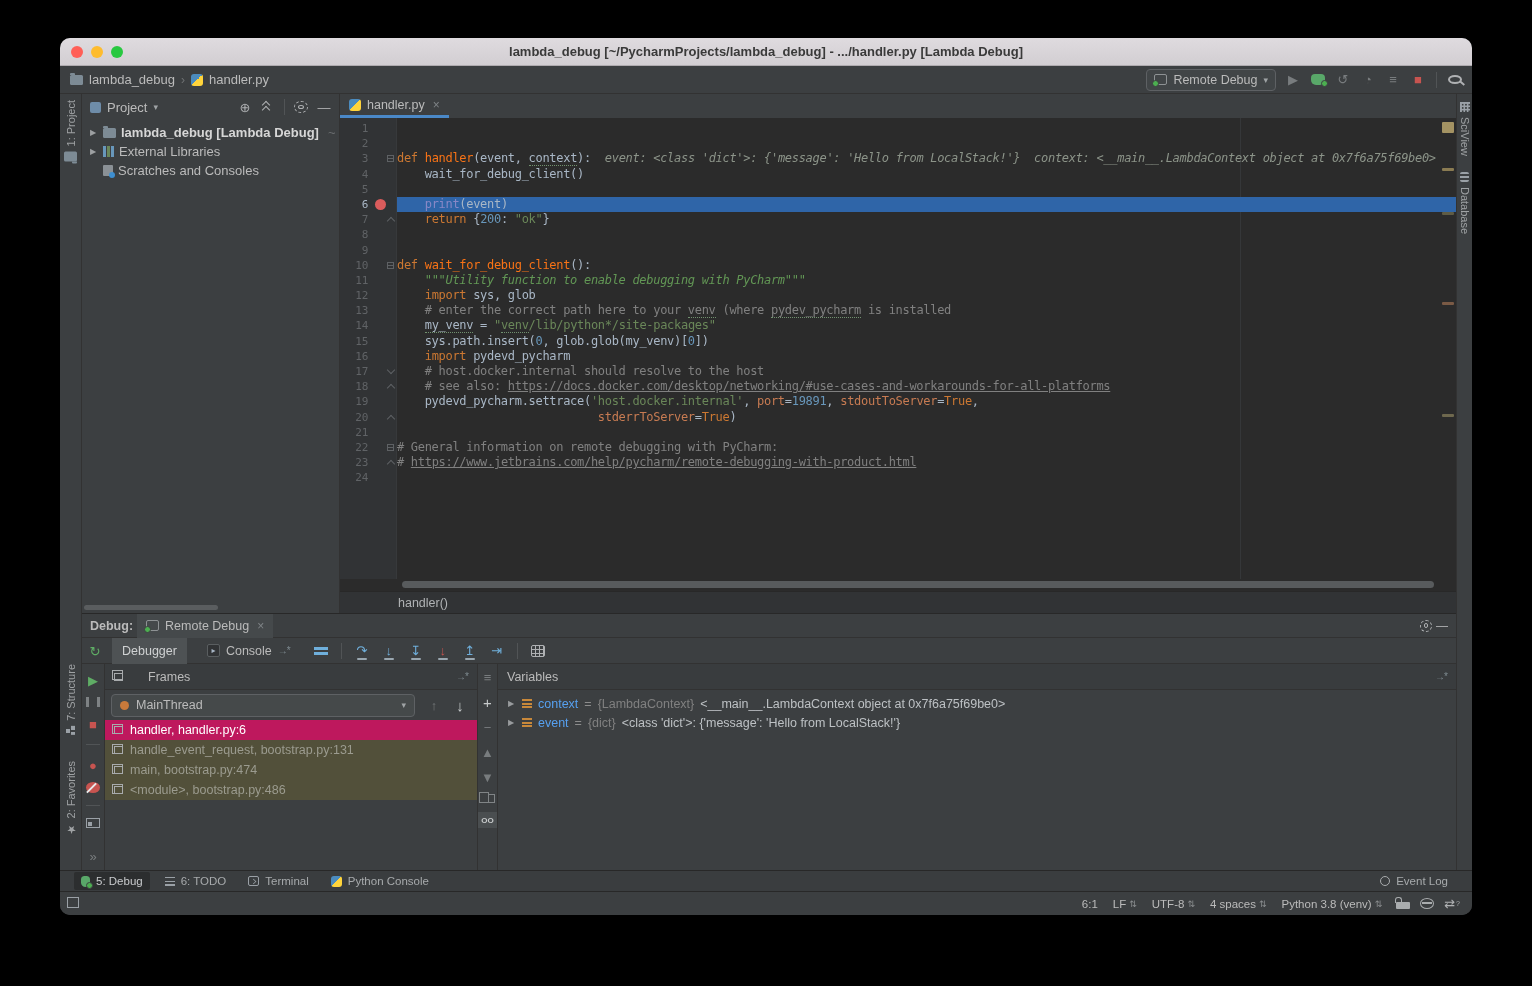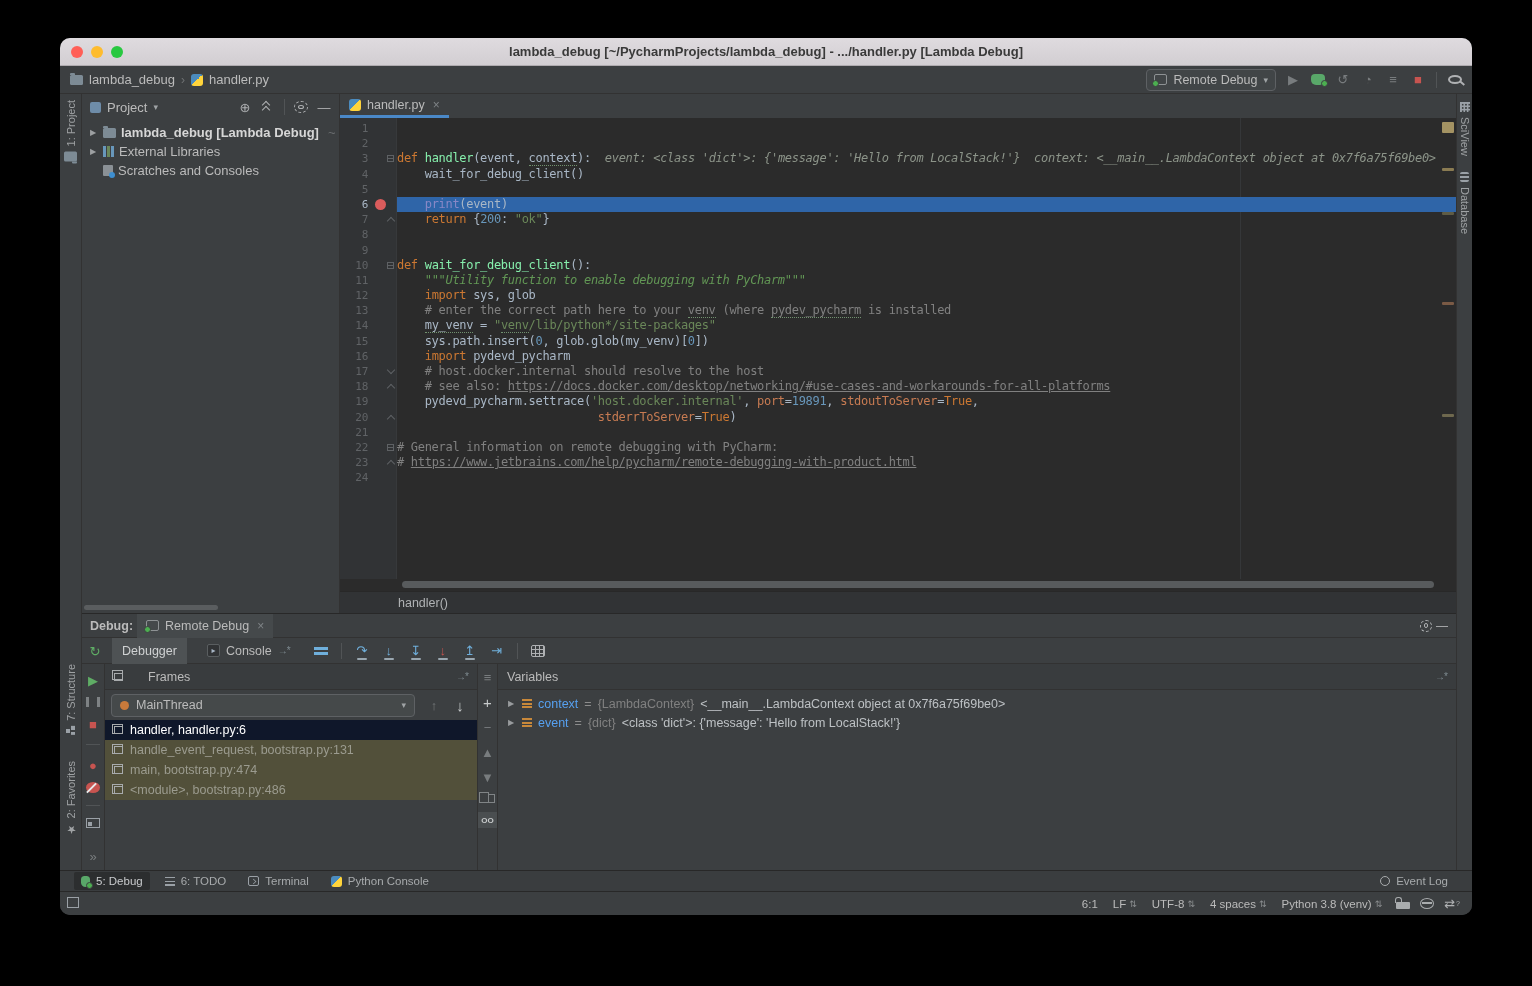--- a/index.html
+++ b/index.html
@@ -73,21 +73,21 @@
   .icol{flex:1;position:relative}
   .line.hl .ln{color:#A9B7C6}
   .codetxt{flex:1;white-space:pre;color:#A9B7C6}
   .line.hl .codetxt{background:#2F65A8}
   .bp{position:absolute;left:7px;top:2px;width:11px;height:11px;border-radius:50%;background:#DB5C5C}
   .fold{position:absolute;right:3px;top:4px}
   .f-box{width:7px;height:7px;border:1px solid #5E6164;background:linear-gradient(#5E6164,#5E6164) center/5px 1px no-repeat}
   .f-up,.f-down{width:6px;height:6px;border-left:1.5px solid #5E6164;border-top:1.5px solid #5E6164}
   .f-up{transform:rotate(45deg);top:6px}
   .f-down{transform:rotate(-135deg);top:3px}
-  .t-k{color:#CC7832}.t-f{color:#86efac}.t-b{color:#8888C6}.t-s{color:#6A8759}
+  .t-k{color:#CC7832}.t-f{color:#f97316}.t-b{color:#8888C6}.t-s{color:#6A8759}
   .t-d{color:#629755;font-style:italic}.t-c{color:#808080}.t-l{color:#808080;text-decoration:underline}
   .t-n{color:#6897BB}.t-a{color:#C77B52}.t-p{color:#A9B7C6}.t-h{color:#8C9489;font-style:italic}
   .sq{border-bottom:1px dotted #71916F}
   .smark{position:absolute;right:2px;width:12px;border-radius:1px;z-index:3}
   .ehscroll{height:12px;flex:none;position:relative;background:#2B2B2B}
   .ehscroll .thumb{position:absolute;left:62px;right:22px;top:2px;height:7px;border-radius:4px;background:#585B5D}
   .ebreadcrumb{height:22px;flex:none;background:#313335;border-top:1px solid #282828;display:flex;align-items:center;
     padding-left:58px;font-size:12.5px;color:#B0B3B5}
   
   .debug{height:257px;flex:none;display:flex;flex-direction:column;background:#3C3F41;border-top:1px solid #282828}
@@ -109,21 +109,21 @@
     border-bottom:1px solid #323232;background:#393C3E}
   .panel-h .spacer{flex:1}
   .k-pin{font-size:10px;color:#7F8B91;letter-spacing:-1px}
   .thread-row{height:30px;flex:none;display:flex;align-items:center;padding:3px 6px;gap:12px}
   .thread-dd{flex:1;height:23px;border:1px solid #5E6164;border-radius:4px;background:#45494A;display:flex;
     align-items:center;gap:7px;padding:0 8px;font-size:12.5px;color:#BBBBBB}
   .thread-dd .spacer{flex:1}
   .thread-dot{width:9px;height:9px;border-radius:50%;background:#C97A3B}
   #frame-nav{display:flex;gap:12px;margin-right:4px}
   .frow{height:20px;display:flex;align-items:center;gap:7px;padding-left:9px;font-size:12.5px;color:#BBBBBB;white-space:nowrap}
-  .frow.selected{background:#0f172a;color:#FFFFFF}
+  .frow.selected{background:#be185d;color:#FFFFFF}
   .frow.library{background:#52503A;color:#9B9B8F}
   .k-frames{width:9px;height:8px;border:1.2px solid #A8ABAD;position:relative;flex:none}
   .k-frames::before{content:"";position:absolute;left:-3.5px;top:-3.5px;width:9px;height:8px;border:1.2px solid #A8ABAD;background:inherit}
   #watch-strip{width:20px;flex:none;border-right:1px solid #323232;display:flex;flex-direction:column;align-items:center;
     padding:5px 0;gap:9px}
   .vars{flex:1;display:flex;flex-direction:column;min-width:0}
   #var-rows{padding-top:4px}
   .vrow{height:19px;display:flex;align-items:center;gap:6px;padding-left:8px;font-size:12.5px;white-space:nowrap}
   .vchev{font-size:8px;color:#989B9D;width:10px;text-align:center}
   .varic{width:10px;height:9px;flex:none;background:linear-gradient(#C8883A 0 2px,transparent 2px 3.5px,#C8883A 3.5px 5.5px,transparent 5.5px 7px,#C8883A 7px 9px)}

